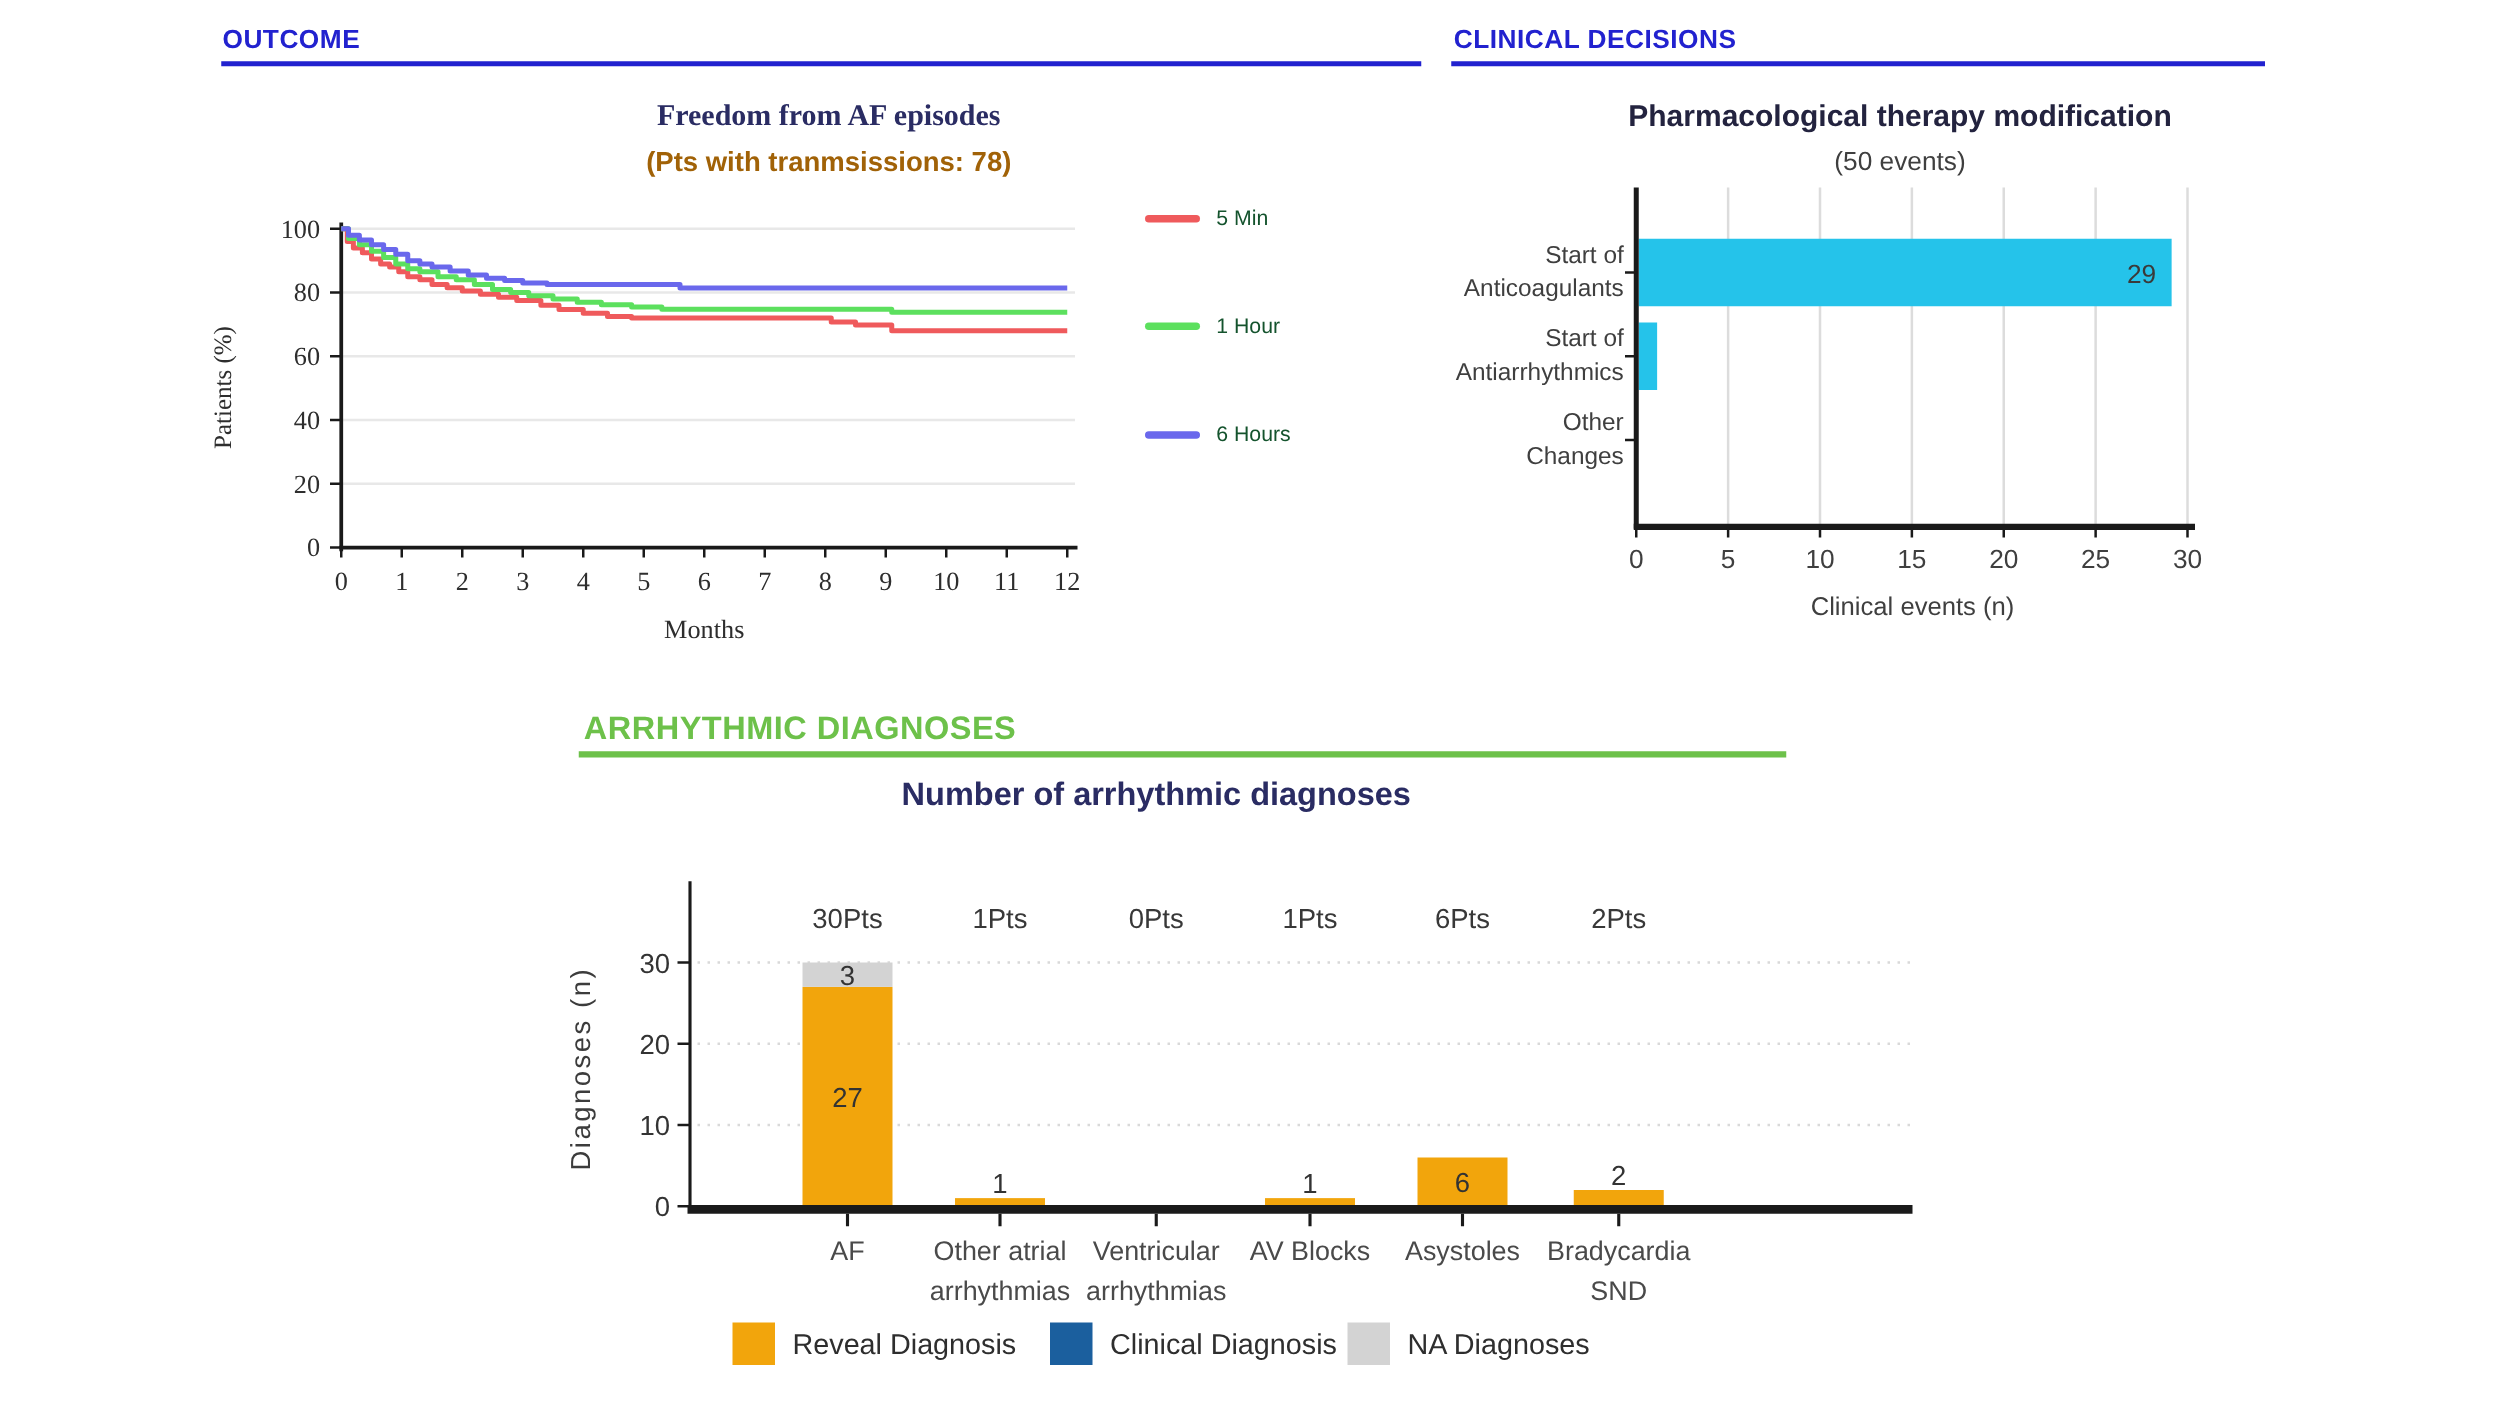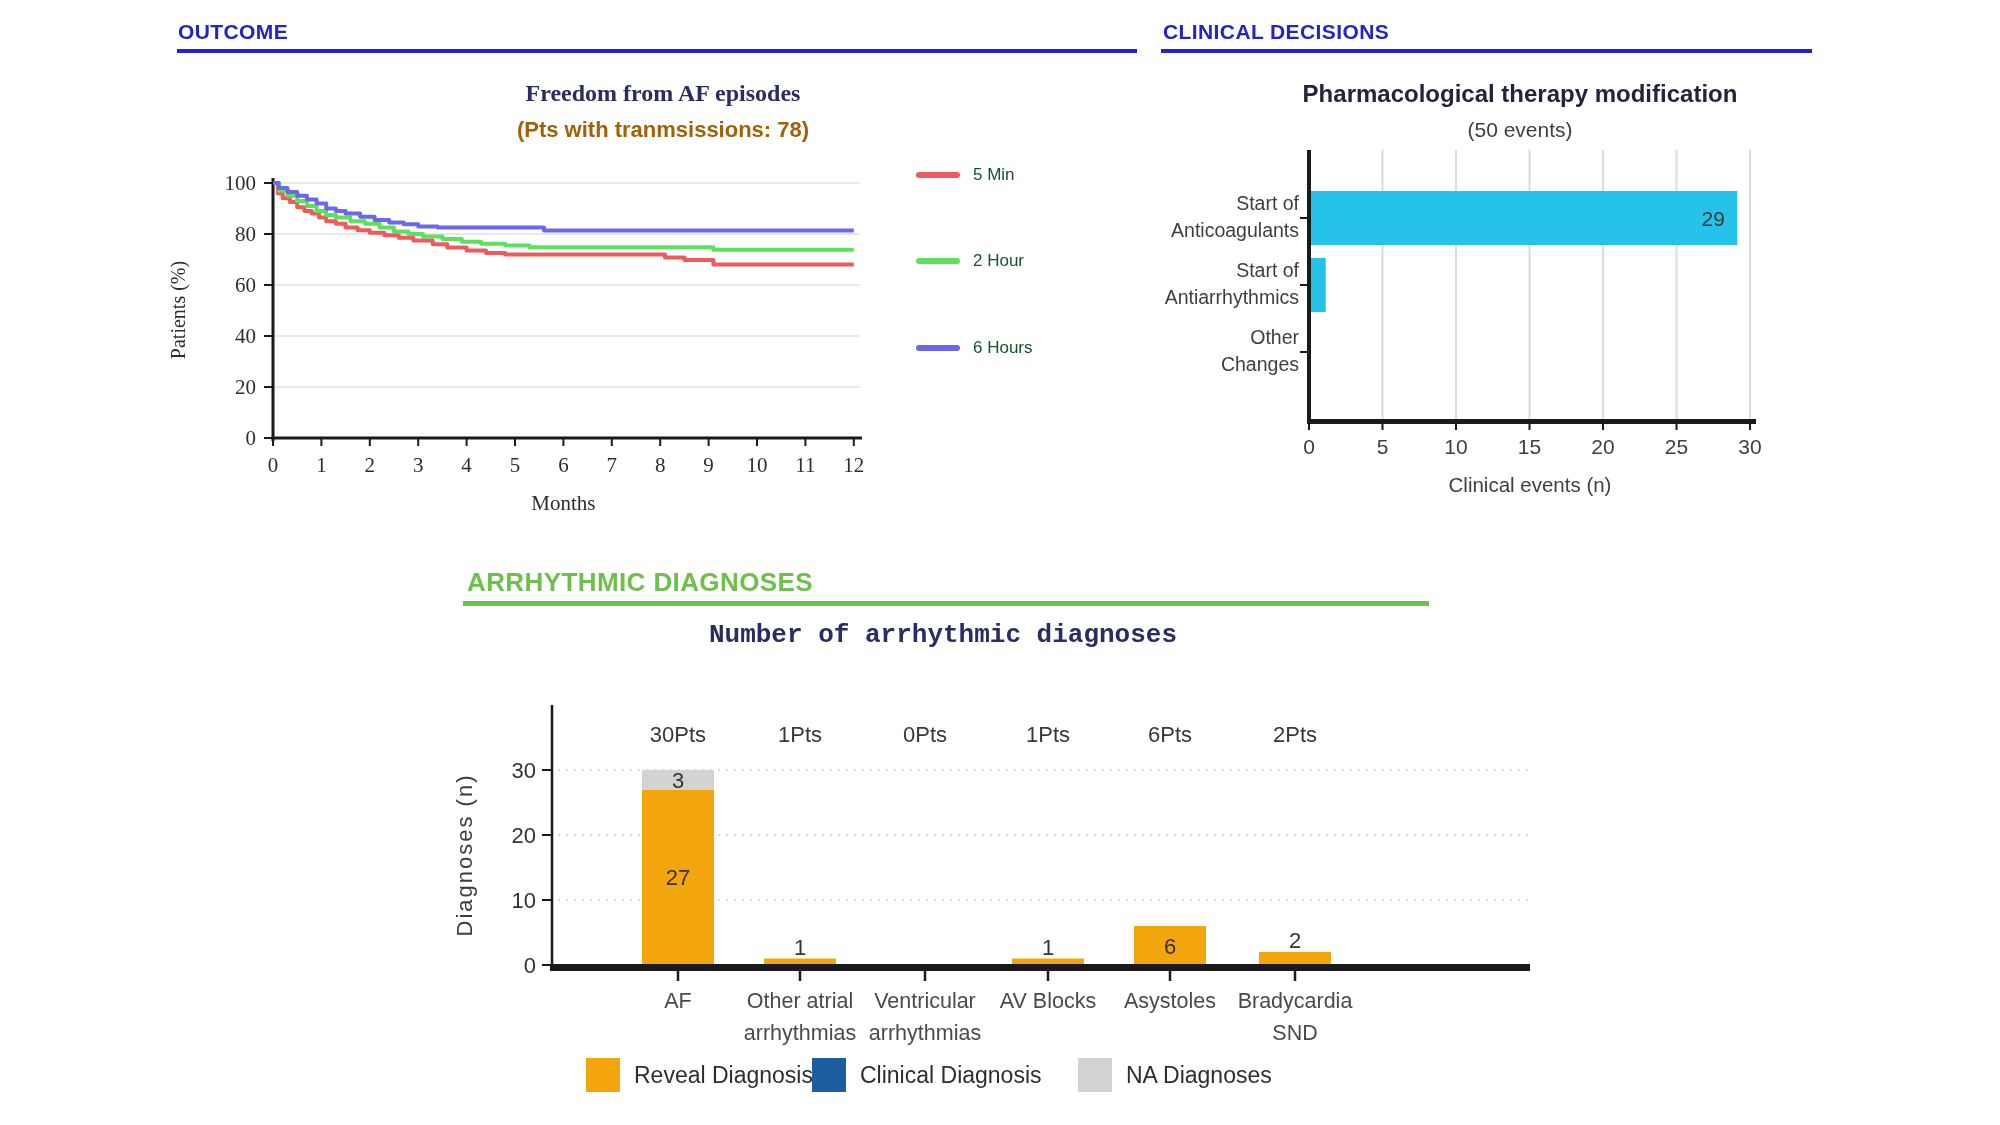--- a/index.html
+++ b/index.html
@@ -91,21 +91,21 @@
         <path d="M 123 63 H 128.8 V 68.1 H 137.5 V 71.9 H 147.2 V 75.8 H 156.9 V 79.6 H 166.6 V 83.4 H 176.2 V 88.5 H 185.9 V 91.1 H 195.6 V 93.6 H 210.1 V 96.7 H 224.6 V 100 H 239.2 V 102.5 H 253.7 V 104.3 H 268.2 V 106.4 H 287.6 V 107.6 H 394 V 110.4 H 703.8" fill="none" stroke="#6a68ec" stroke-width="4" stroke-linejoin="round"></path>
       </g>
     </svg>
 
   <div class="leg-item" style="left:916px;top:165px;">
     <span class="km-swatch" style="background: rgb(239, 90, 92);"></span>
     <span class="km-leg-text">5 Min</span>
   </div>
   <div class="leg-item" style="left:916px;top:251px;">
     <span class="km-swatch" style="background: rgb(92, 224, 94);"></span>
-    <span class="km-leg-text">2 Hour</span>
+    <span class="km-leg-text">1 Hour</span>
   </div>
   <div class="leg-item" style="left:916px;top:338px;justify-content:flex-end;">
     <span class="km-swatch" style="background: rgb(106, 104, 236);"></span>
     <span class="km-leg-text">6 Hours</span>
   </div>
 
   <div class="hdr" style="left:1163px;top:20px;color:#2222cf;">CLINICAL DECISIONS</div>
   <div class="rule" style="left:1161px;top:49px;width:651px;background:#2222cf;"></div>
 
   <div class="ctitle" style="left:1190px;top:80px;width:660px;color:#23233f;">Pharmacological therapy modification</div>
@@ -154,21 +154,21 @@
       <g>
         <text text-anchor="end" font-size="19.5" fill="#3f3f3f"><tspan x="149" y="90">Start of</tspan><tspan x="149" y="117">Anticoagulants</tspan></text>
         <text text-anchor="end" font-size="19.5" fill="#3f3f3f"><tspan x="149" y="157">Start of</tspan><tspan x="149" y="184">Antiarrhythmics</tspan></text>
         <text text-anchor="end" font-size="19.5" fill="#3f3f3f"><tspan x="149" y="224">Other</tspan><tspan x="149" y="251">Changes</tspan></text>
       </g>
     </svg>
 
   <div class="hdr" style="left:467px;top:567px;font-size:26px;color:#6dc14a;">ARRHYTHMIC DIAGNOSES</div>
   <div class="rule" style="left:463px;top:601px;width:966px;height:5px;background:#6dc14a;"></div>
 
-  <div class="ctitle" style="left:583px;top:620px;width:720px;font-size:26px;font-family:Liberation Mono, monospace;">Number of arrhythmic diagnoses</div>
+  <div class="ctitle" style="left:565px;top:620px;width:720px;font-size:26px;">Number of arrhythmic diagnoses</div>
 
   <svg id="diagnoses-chart" class="abs" style="left:440px;top:690px;" width="1130" height="365">
       <g>
         <line x1="118" x2="1090" y1="210" y2="210" stroke="#d9d9d9" stroke-width="2" stroke-dasharray="2 6"></line>
         <line x1="118" x2="1090" y1="145" y2="145" stroke="#d9d9d9" stroke-width="2" stroke-dasharray="2 6"></line>
         <line x1="118" x2="1090" y1="80" y2="80" stroke="#d9d9d9" stroke-width="2" stroke-dasharray="2 6"></line>
       </g>
       <g>
         <rect x="202" y="99.5" width="72" height="175.5" fill="#f2a50c"></rect>
         <rect x="202" y="80" width="72" height="19.5" fill="#d3d3d3"></rect>
@@ -219,21 +219,21 @@
         <text text-anchor="middle" font-size="21.5" fill="#4a4a4a"><tspan x="608" y="318">AV Blocks</tspan></text>
         <text text-anchor="middle" font-size="21.5" fill="#4a4a4a"><tspan x="730" y="318">Asystoles</tspan></text>
         <text text-anchor="middle" font-size="21.5" fill="#4a4a4a"><tspan x="855" y="318">Bradycardia</tspan><tspan x="855" y="350">SND</tspan></text>
       </g>
     </svg>
 
   <div class="leg-item" style="left:586px;top:1058px;">
     <span class="sq-swatch" style="background: rgb(242, 165, 12);"></span>
     <span class="sq-leg-text">Reveal Diagnosis</span>
   </div>
-  <div class="leg-item" style="left:812px;top:1058px;">
+  <div class="leg-item" style="left:840px;top:1058px;">
     <span class="sq-swatch" style="background: rgb(27, 95, 158);"></span>
     <span class="sq-leg-text">Clinical Diagnosis</span>
   </div>
   <div class="leg-item" style="left:1078px;top:1058px;">
     <span class="sq-swatch" style="background: rgb(211, 211, 211);"></span>
     <span class="sq-leg-text">NA Diagnoses</span>
   </div>
 
 </div>
 

